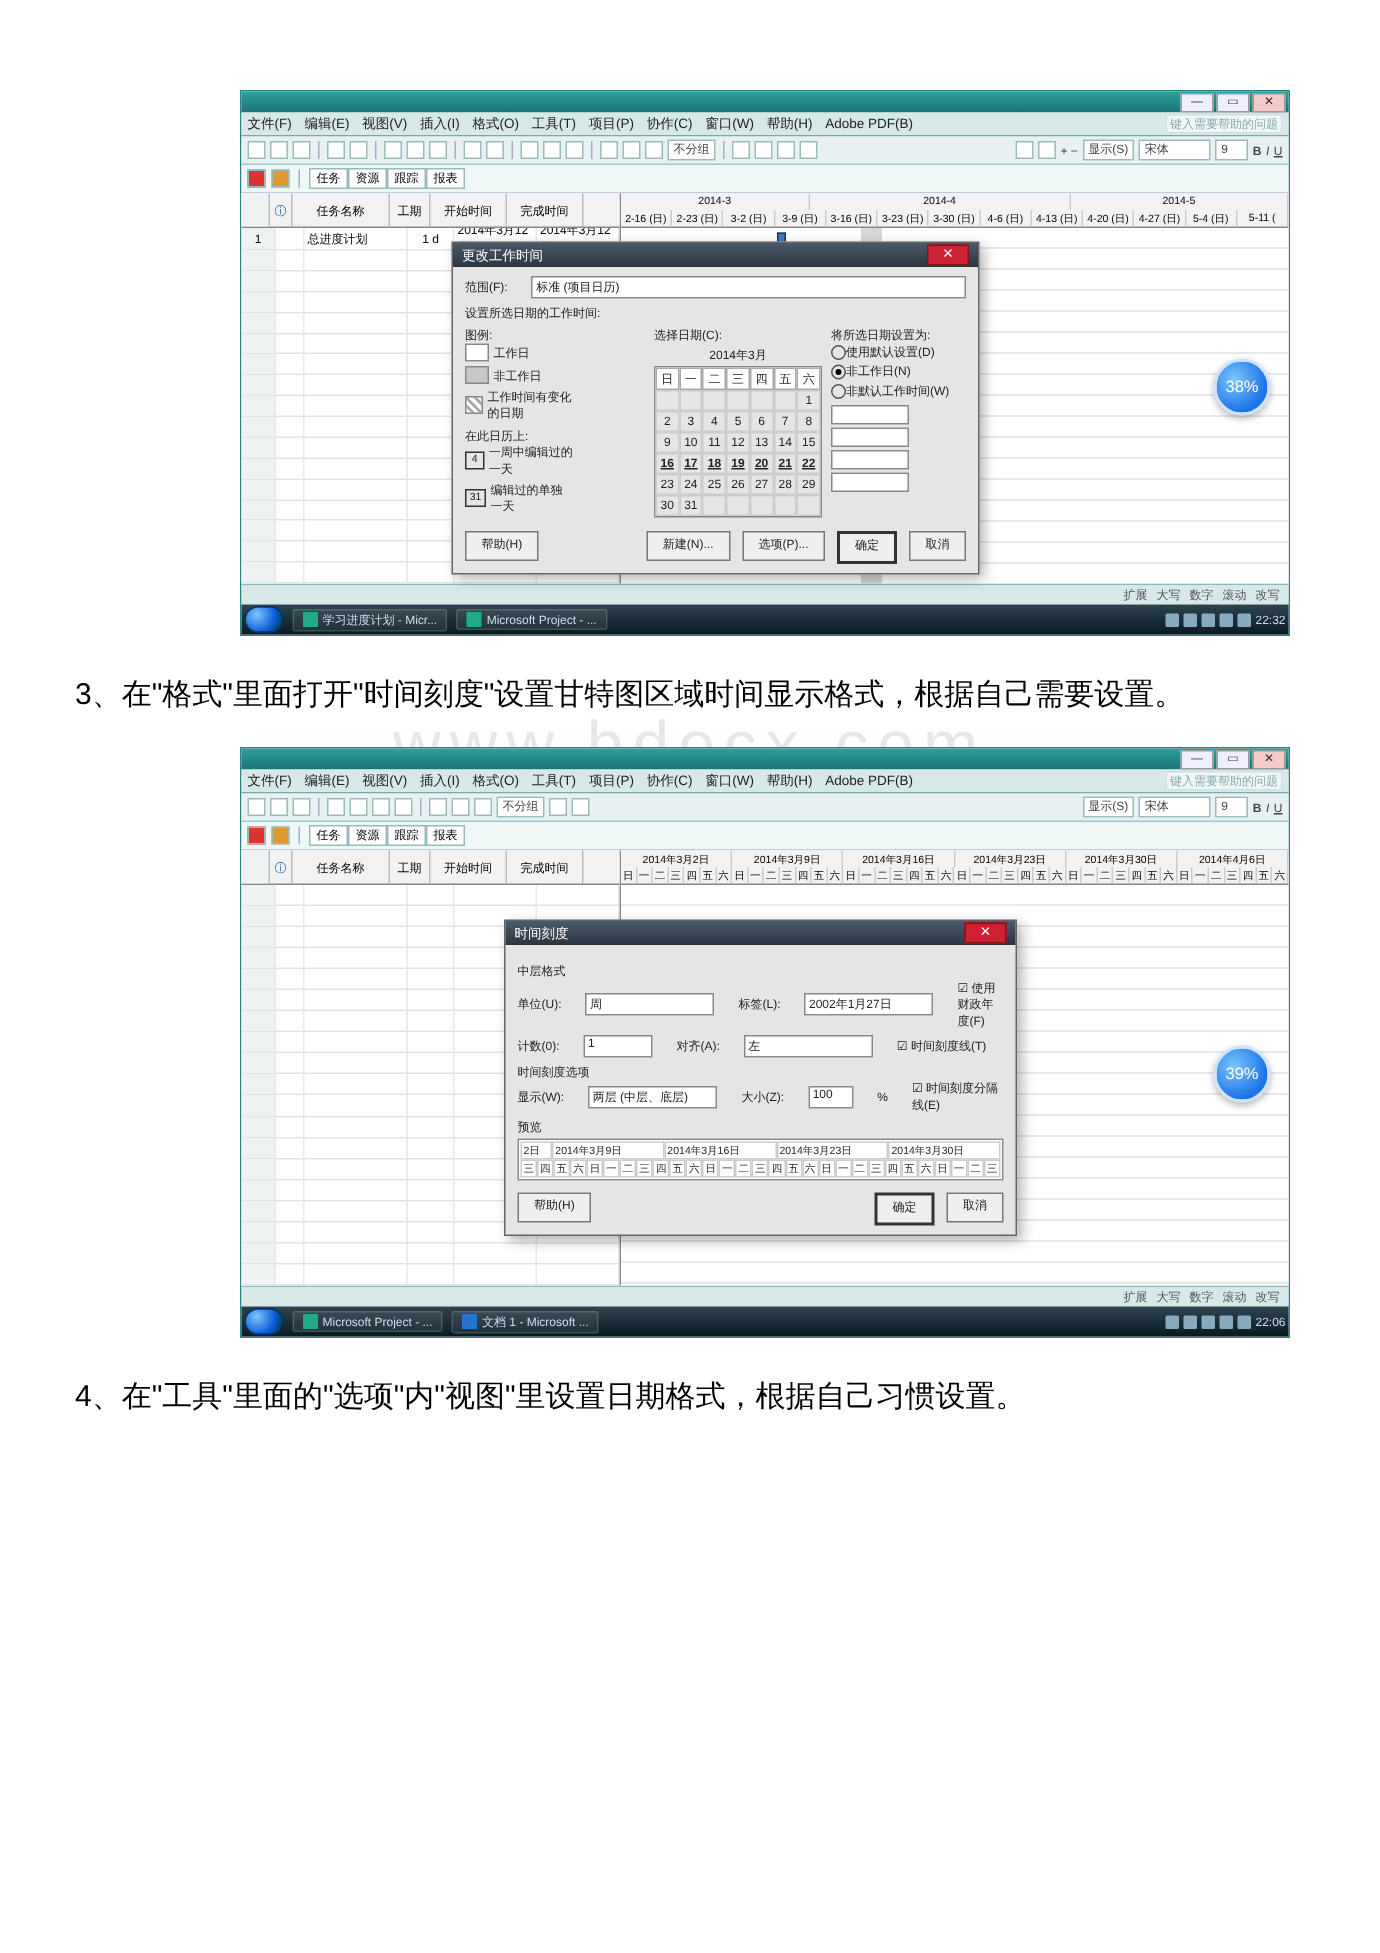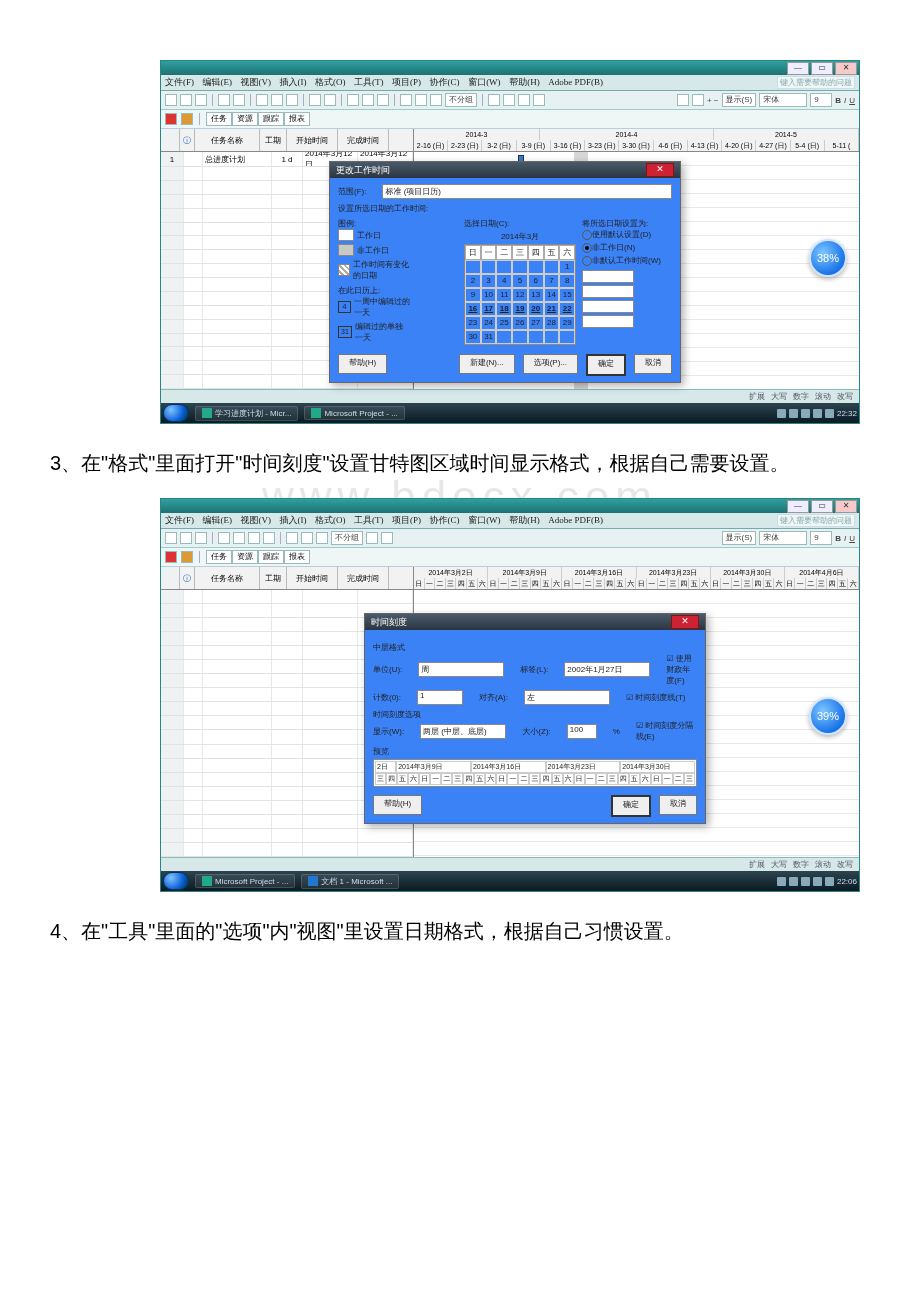--- a/index.html
+++ b/index.html
@@ -40,21 +40,21 @@
   .menubar {
     background:#d6e8e8;
     padding:1px 4px;
     border-bottom:1px solid #7aa;
     font-size:9px;
     color:#222;
     display:flex;
     align-items:center;
     justify-content:space-between;
   }
-  .menu-items span{margin-right:6px;font-family:Liberation Serif, serif;}
+  .menu-items span{margin-right:6px;}
   .help-input{font-size:8px;color:#8aa;background:#eef6f6;border:1px solid #cde;padding:0 2px;}
   .toolbar {
     background:#e7f1f1;
     padding:2px 4px;
     border-bottom:1px solid #9cc;
     display:flex;
     align-items:center;
     gap:3px;
     font-size:8px;
     color:#444;
@@ -93,23 +93,23 @@
   .gr-scale-row{flex:1;display:flex;}
   .gr-scale-row .sc{border-right:1px solid #ccc;font-size:7px;display:flex;align-items:center;justify-content:center;white-space:nowrap;overflow:hidden;}
   .gr-body{flex:1;position:relative;background:repeating-linear-gradient(to bottom,#fff 0,#fff 13px,#e8e8e8 13px,#e8e8e8 14px);}
   .nonwork{position:absolute;top:0;bottom:0;background:#d7d7d7;}
   .task-bar{position:absolute;height:8px;background:#3a7acb;border:1px solid #235;}
   .status-bar{
     height:13px;background:#d6e8e8;border-top:1px solid #8bb;font-size:8px;color:#556;
     display:flex;justify-content:flex-end;align-items:center;gap:6px;padding:0 6px;
   }
   .dlg{
-    position:absolute;background:#3b82f6;border:1px solid #666;
+    position:absolute;background:#e5e5e5;border:1px solid #666;
     box-shadow:3px 3px 8px rgba(0,0,0,.3);
-    font-size:9px;color:#222;margin-left:28px;
+    font-size:9px;color:#222;
   }
   .dlg-title{height:16px;background:linear-gradient(#4a5a6a,#2b3540);color:#fff;display:flex;align-items:center;padding:0 6px;justify-content:space-between;}
   .dlg-close{width:26px;height:12px;background:#c23;border:1px solid #811;color:#fff;text-align:center;line-height:10px;font-size:9px;}
   .dlg-body{padding:6px 8px;}
   .dlg-row{display:flex;align-items:center;gap:16px;margin-bottom:4px;}
   .dlg-label{font-size:8px;white-space:nowrap;}
   .dlg-select{border:1px solid #888;background:#fff;padding:0 2px;height:13px;font-size:8px;display:flex;align-items:center;min-width:80px;}
   .dlg-input{border:1px solid #888;background:#fff;height:13px;font-size:8px;padding:0 2px;}
   .dlg-buttons{display:flex;justify-content:flex-end;gap:8px;margin-top:8px;}
   .dlg-btn{border:1px solid #777;background:#efefef;padding:1px 10px;font-size:8px;height:16px;line-height:14px;}

